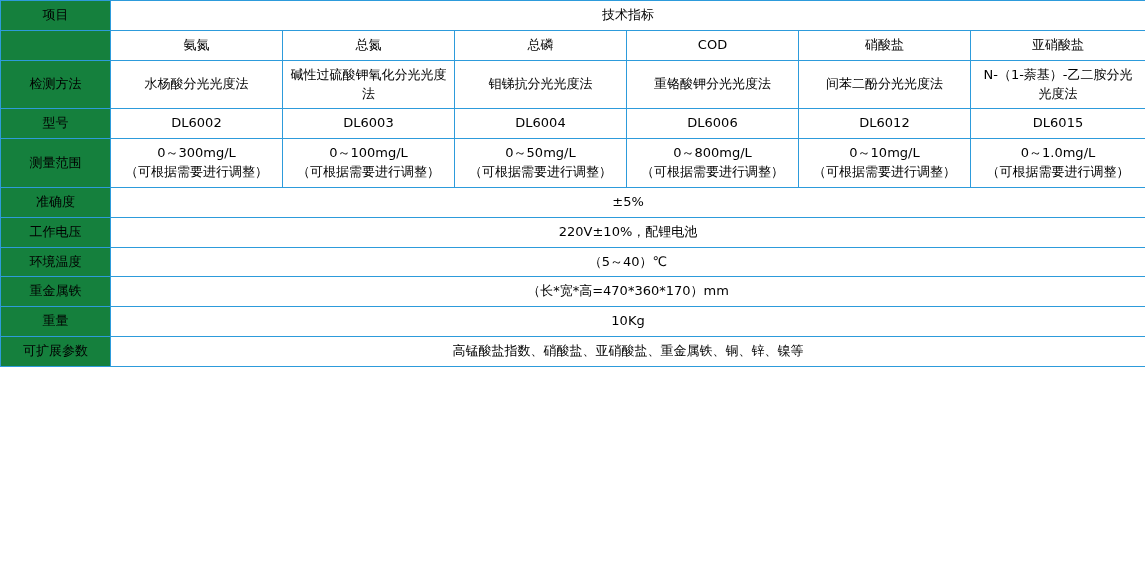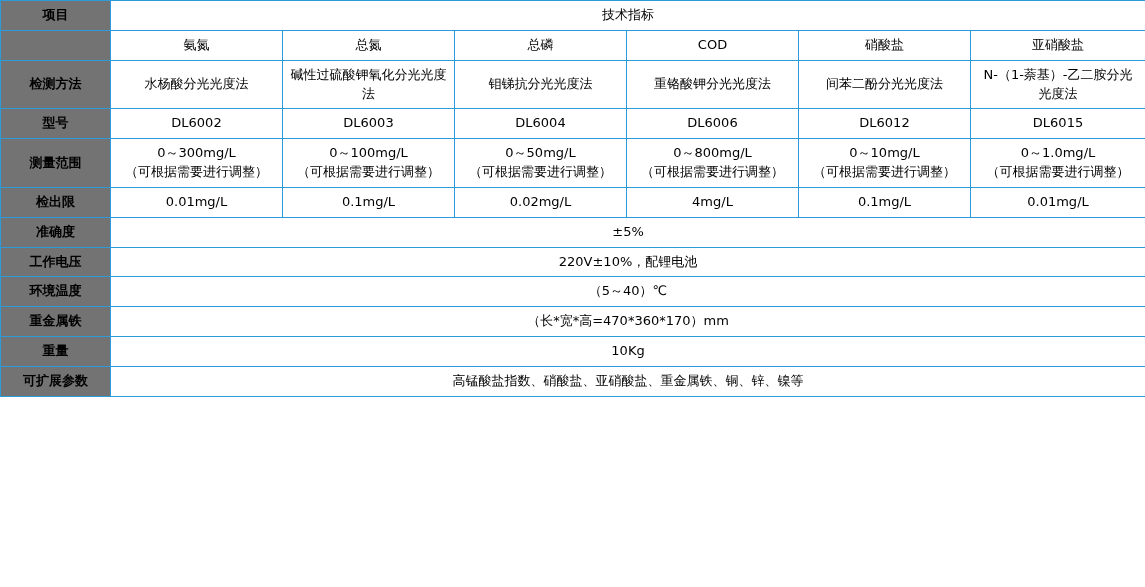--- a/index.html
+++ b/index.html
@@ -20,23 +20,23 @@
   .spec-table td {
     border: 1px solid #2d9bdb;
     text-align: center;
     vertical-align: middle;
     padding: 5px 6px;
     line-height: 1.45;
     font-size: 13px;
     color: #000000;
   }
   .label-cell {
-    background: #737373;
+    background: #15803d;
     color: #ffffff;
-    font-weight: bold;
+    font-weight: normal;
     width: 110px;
     font-size: 13px;
   }
   .hdr-cell {
     background: #ffffff;
     font-weight: normal;
     margin-left: 48px;
   }
   .merged-title {
     background: #ffffff;
@@ -114,29 +114,20 @@
       <td class="two-line">
         <span class="sub">0～10mg/L</span>
         <span class="sub">（可根据需要进行调整）</span>
       </td>
       <td class="two-line">
         <span class="sub">0～1.0mg/L</span>
         <span class="sub">（可根据需要进行调整）</span>
       </td>
     </tr>
     <tr>
-      <td class="label-cell">检出限</td>
-      <td>0.01mg/L</td>
-      <td>0.1mg/L</td>
-      <td>0.02mg/L</td>
-      <td>4mg/L</td>
-      <td>0.1mg/L</td>
-      <td>0.01mg/L</td>
-    </tr>
-    <tr>
       <td class="label-cell">准确度</td>
       <td colspan="6">±5%</td>
     </tr>
     <tr>
       <td class="label-cell">工作电压</td>
       <td colspan="6">220V±10%，配锂电池</td>
     </tr>
     <tr>
       <td class="label-cell">环境温度</td>
       <td colspan="6">（5～40）℃</td>

